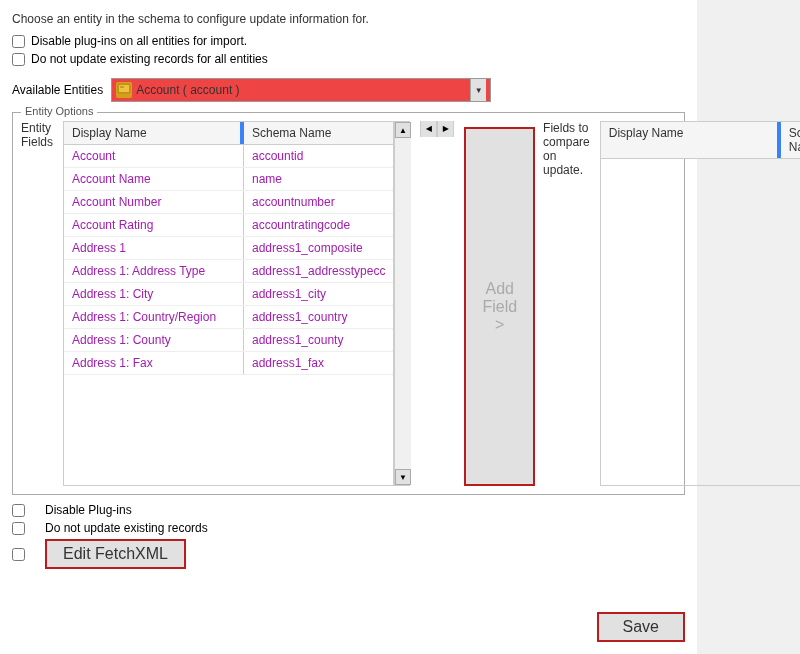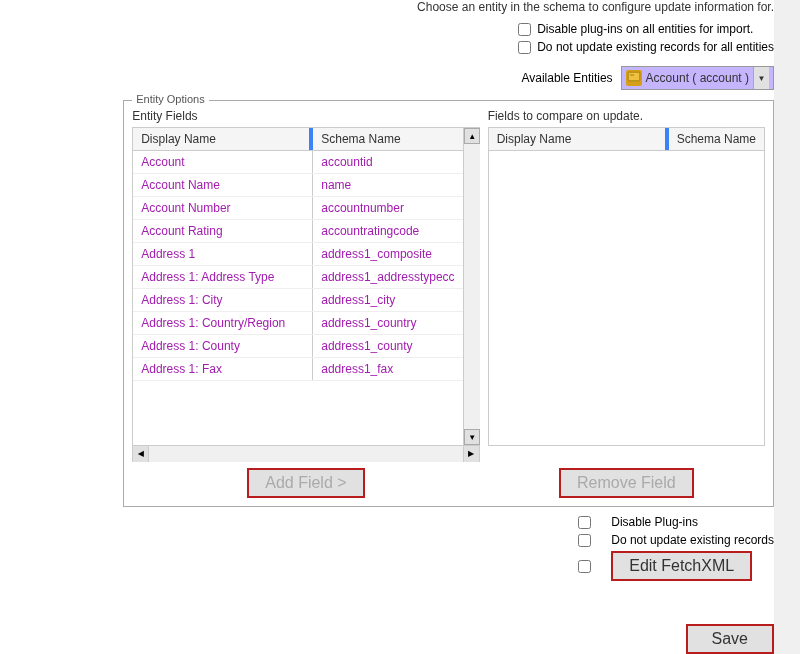--- a/index.html
+++ b/index.html
@@ -6,26 +6,25 @@
     body {
       font-family: 'Segoe UI', Tahoma, Geneva, Verdana, sans-serif;
       font-size: 12px;
       background: #f0f0f0;
       width: 800px;
       height: 654px;
       overflow: hidden;
     }
     .main-container {
       background: #fff;
-      width: 774px;
+      width: 697px;
       height: 654px;
       display: flex;
       flex-direction: column;
-      padding: 0;
-      align-items: flex-end;
+      padding: 12px;
     }
     .header-text {
       font-size: 12px;
       color: #333;
       margin-bottom: 8px;
     }
     .global-options {
       margin-bottom: 8px;
     }
     .checkbox-row {
@@ -47,21 +46,21 @@
       gap: 8px;
     }
     .available-entities-label {
       font-size: 12px;
       white-space: nowrap;
     }
     .entity-select-wrapper {
       display: flex;
       align-items: center;
       border: 1px solid #999;
-      background: #c4b5fd;
+      background: #ef4444;
       height: 24px;
       padding: 0 4px;
       gap: 4px;
       flex: 1;
       max-width: 380px;
       position: relative;
     }
     .entity-icon {
       width: 16px;
       height: 16px;
@@ -110,22 +109,22 @@
       color: #555;
     }
     .fields-container {
       display: flex;
       gap: 8px;
       flex: 1;
       min-height: 0;
     }
     .fields-panel {
       display: flex;
-      flex-direction: column;
-      flex: 1;
+      flex: 1;
+      gap: 10px;
     }
     .fields-label {
       font-size: 12px;
       margin-bottom: 4px;
       color: #333;
     }
     .fields-table-wrapper {
       border: 1px solid #ccc;
       flex: 1;
       overflow: hidden;

